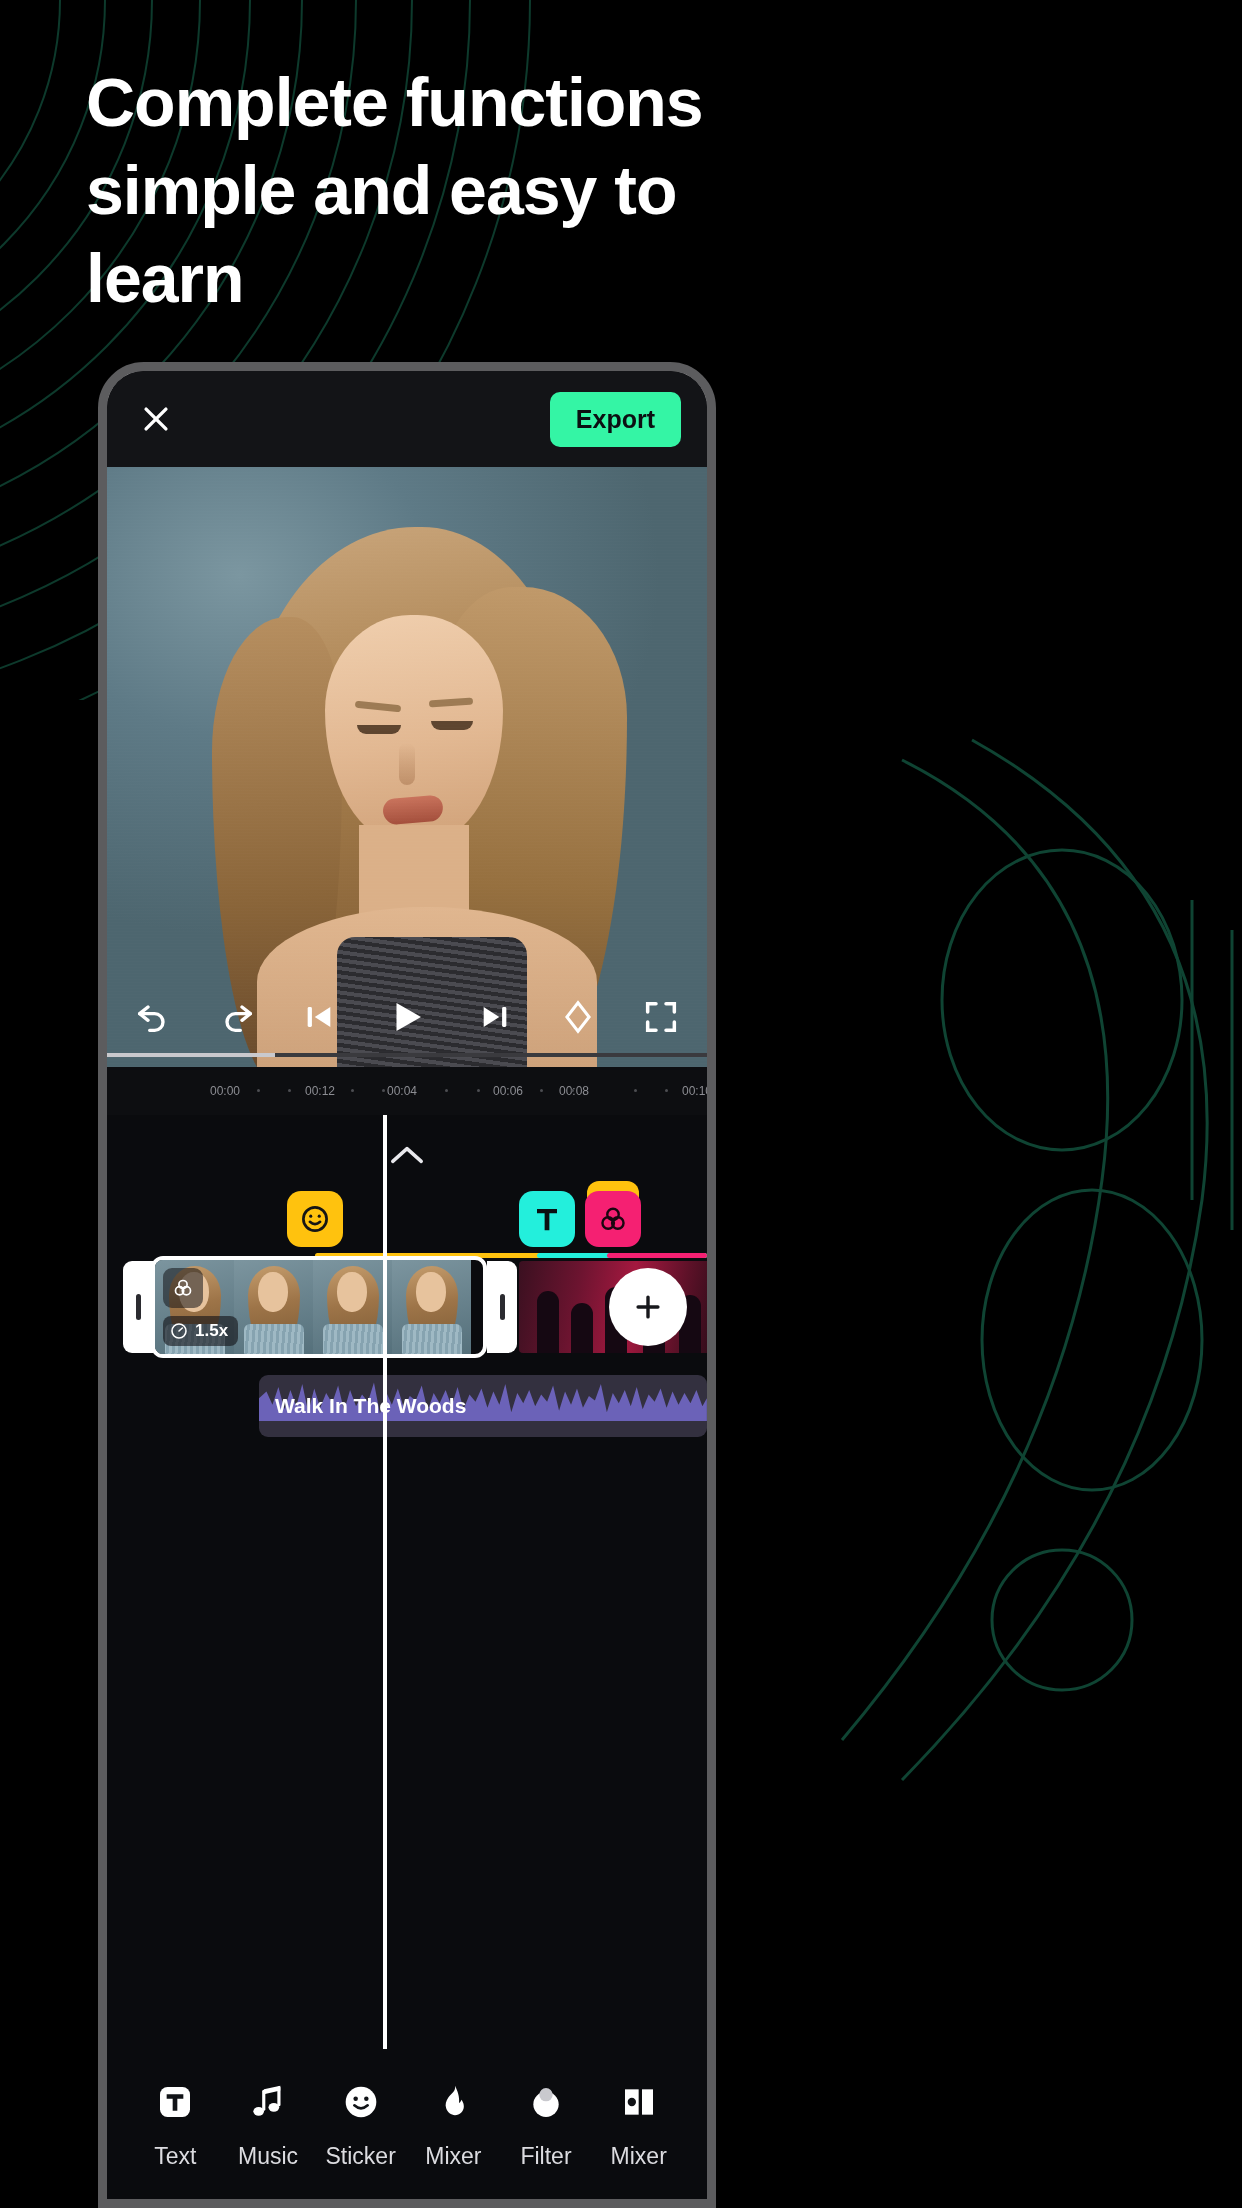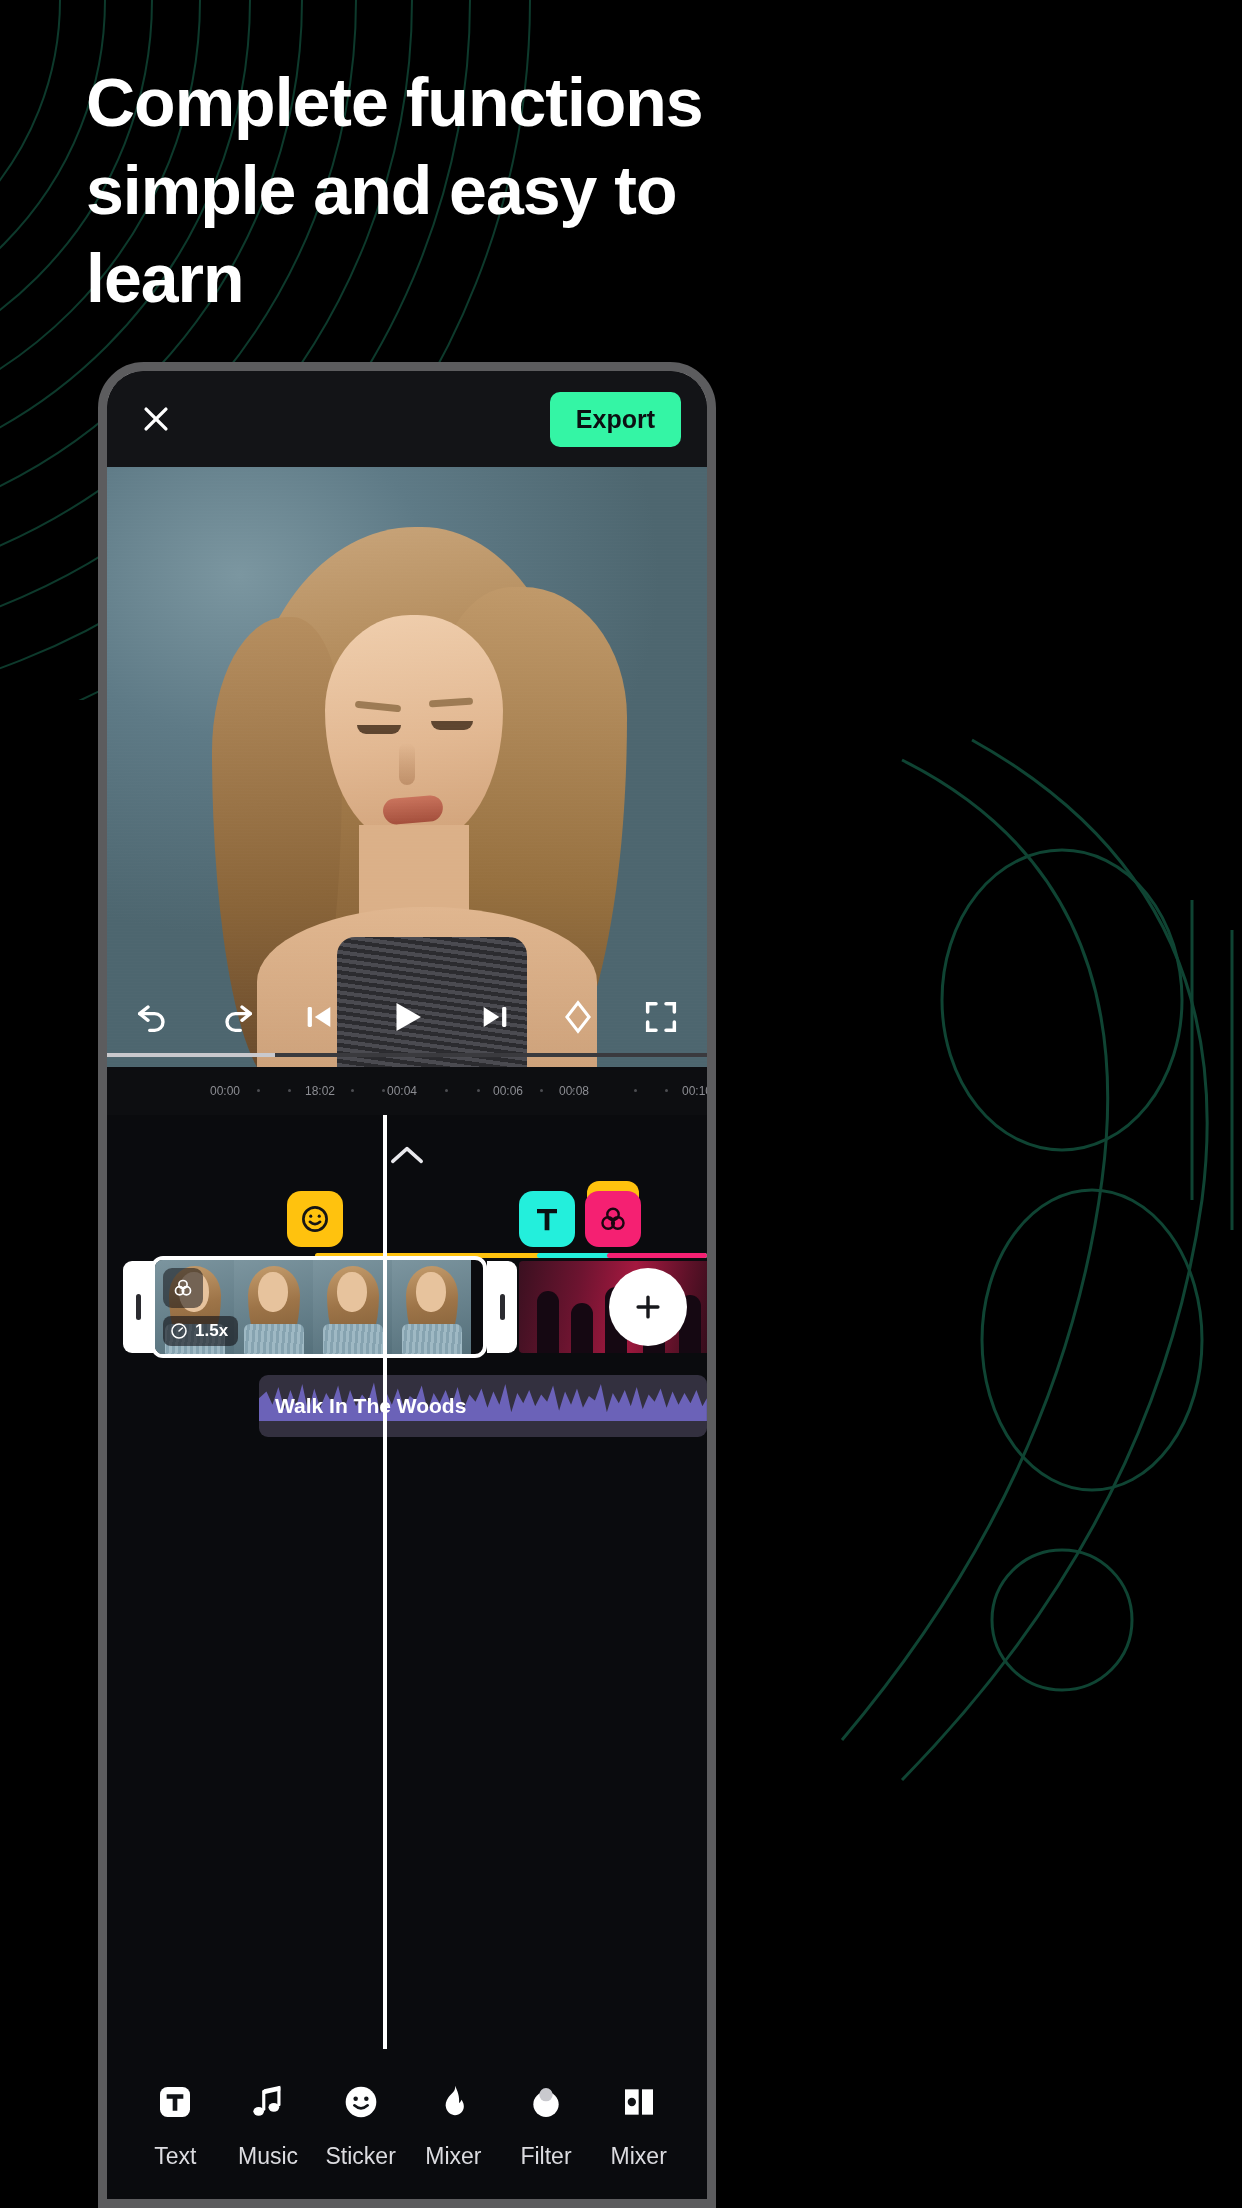--- a/index.html
+++ b/index.html
@@ -283,21 +283,21 @@
             </span>
           </div>
           <div class="progress-line">
               <i></i>
             </div>
         </div>
       </div>
 
       <div class="ruler">
         <span class="tick-label" style="left:118px">00:00</span>
-        <span class="tick-label" style="left:213px">18:02</span>
+        <span class="tick-label" style="left:213px">00:12</span>
         <span class="tick-label" style="left:295px">00:04</span>
         <span class="tick-label" style="left:401px">00:06</span>
         <span class="tick-label" style="left:467px">00:08</span>
         <span class="tick-label" style="left:590px">00:10</span>
         <span class="tick-dot" style="left:150px"></span>
           <span class="tick-dot" style="left:181px"></span>
         <span class="tick-dot" style="left:244px"></span>
           <span class="tick-dot" style="left:275px"></span>
         <span class="tick-dot" style="left:338px"></span>
           <span class="tick-dot" style="left:370px"></span>

